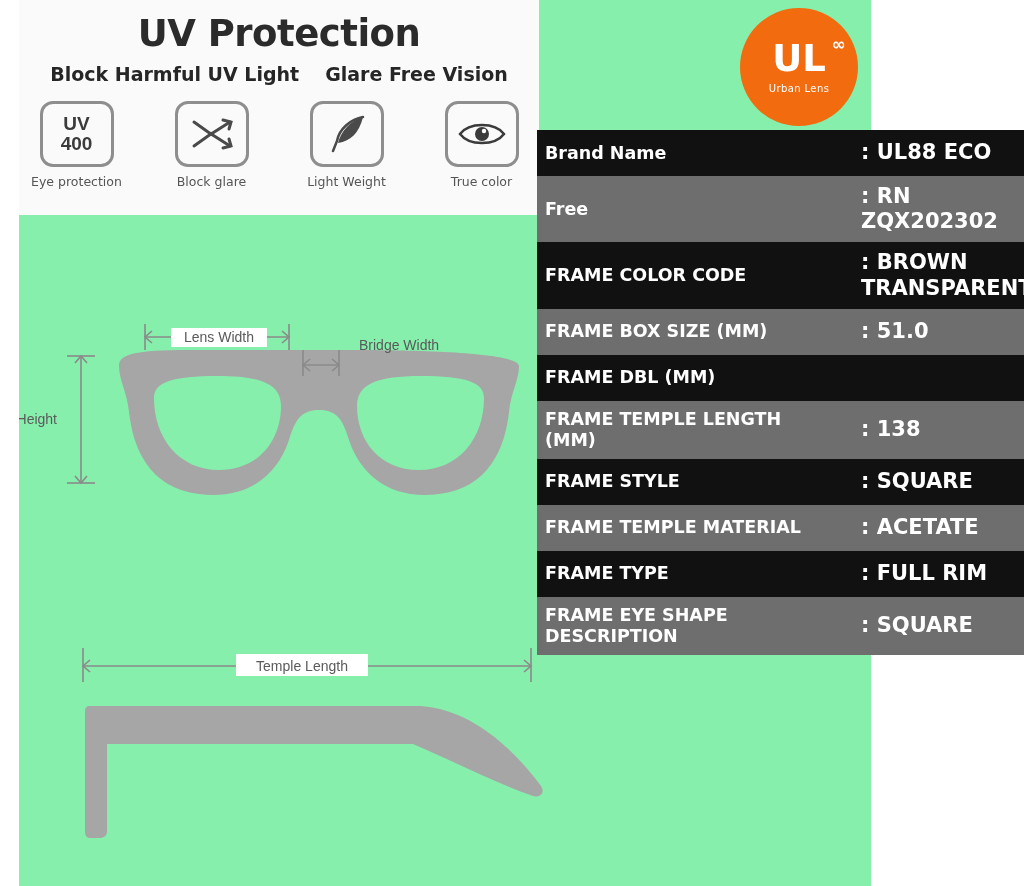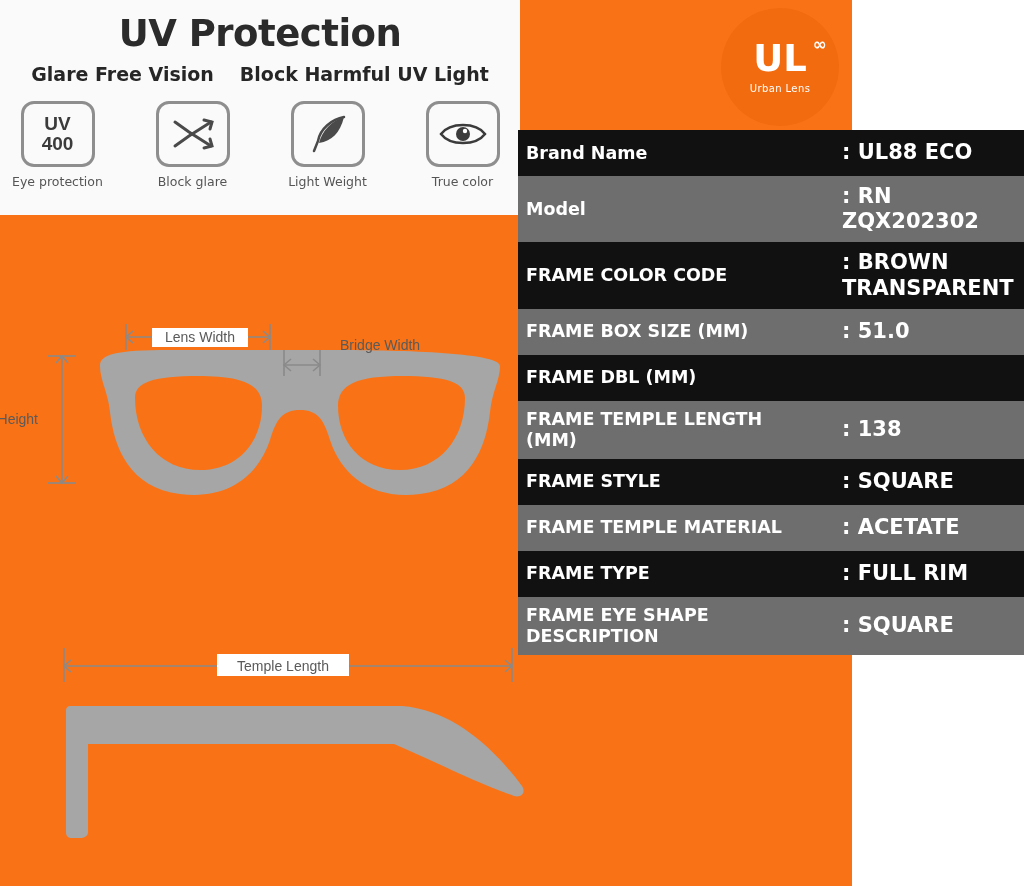--- a/index.html
+++ b/index.html
@@ -2,21 +2,21 @@
 <html><head>
 <meta charset="utf-8">
 <style>
   * { box-sizing: border-box; margin: 0; padding: 0; }
   html, body {
     width: 1024px; height: 886px;
     background: #ffffff;
     font-family: "Liberation Sans", sans-serif;
     overflow: hidden;
   }
-  .page { position: relative; width: 852px; height: 886px; background: #f97316; }
+  .page { position: relative; width: 852px; height: 886px; background: #86efac; margin-left: 19px; }
 
   
   .uv-banner {
     position: absolute; left: 0; top: 0; width: 520px; height: 215px;
     background: #fafafa;
   }
   .uv-title {
     text-align: center; font-size: 37px; font-weight: bold; color: #2b2b2b;
     letter-spacing: -0.5px; padding-top: 12px; font-family: "DejaVu Sans", sans-serif;
   }
@@ -75,22 +75,22 @@
   }
 </style>
 </head>
 <body>
 
 <div class="page">
 
   <div class="uv-banner">
     <div class="uv-title">UV Protection</div>
     <div class="uv-sub">
+      <span>Block Harmful UV Light</span>
       <span>Glare Free Vision</span>
-      <span>Block Harmful UV Light</span>
     </div>
     <div class="uv-icons">
 
       <div class="uv-item">
         <div class="uv-box">
           <div class="uv400">
             <div>UV</div>
             <div>400</div>
           </div>
         </div>
@@ -209,21 +209,21 @@
   </div>
 
   <div class="spec-table">
 
     <div class="spec-row dark">
       <div class="spec-key">Brand Name</div>
       <div class="spec-val">: UL88 ECO</div>
     </div>
 
     <div class="spec-row light">
-      <div class="spec-key">Model</div>
+      <div class="spec-key">Free</div>
       <div class="spec-val">: RN ZQX202302</div>
     </div>
 
     <div class="spec-row dark">
       <div class="spec-key">FRAME COLOR CODE</div>
       <div class="spec-val">: BROWN TRANSPARENT</div>
     </div>
 
     <div class="spec-row light">
       <div class="spec-key">FRAME BOX SIZE (MM)</div>

